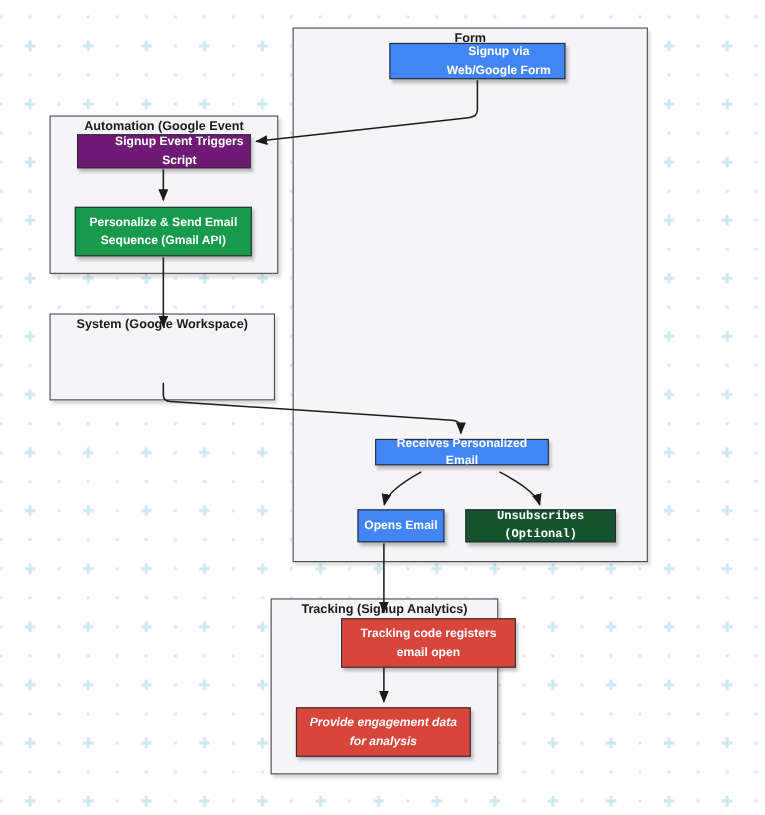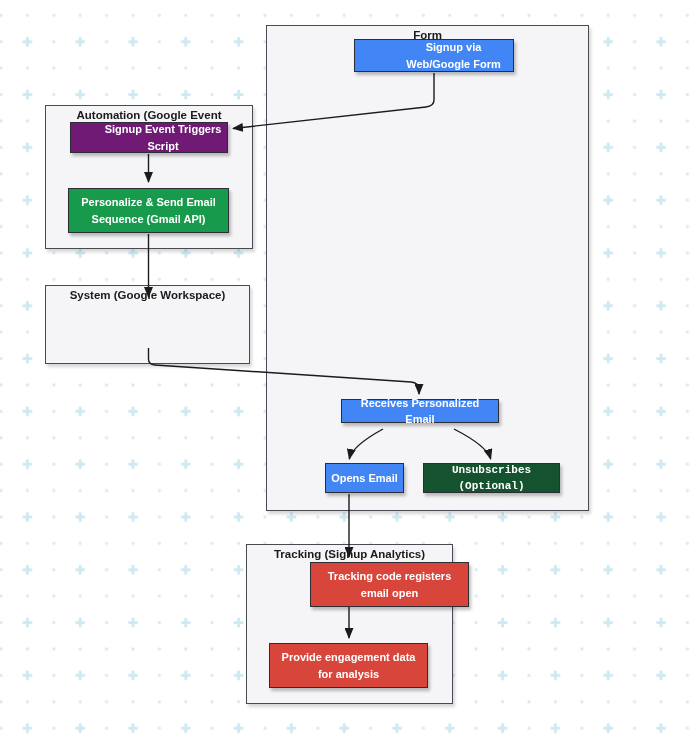--- a/index.html
+++ b/index.html
@@ -104,21 +104,21 @@
   </div>
   <div class="node n-opens" style="background: rgb(66, 133, 244);">
     <span class="label">Opens Email</span>
   </div>
   <div class="node n-unsubscribes" style="background: #14532d; font-family: Liberation Mono, monospace;">
     <span class="label">Unsubscribes (Optional)</span>
   </div>
   <div class="node n-trackcode" style="background: rgb(216, 69, 58);">
     <span class="label">Tracking code registers email open</span>
   </div>
-  <div class="node n-engagement" style="background: rgb(216, 69, 58);">
+  <div class="node n-engagement" style="background: rgb(216, 69, 58); font-style: italic;">
     <span class="label">Provide engagement data for analysis</span>
   </div>
 
   <svg id="edge-layer" class="layer" width="695" height="741" aria-hidden="true">
     <defs>
       <marker id="arrowhead" viewBox="0 0 11 9" refX="10" refY="4.5" markerWidth="11" markerHeight="9" markerUnits="userSpaceOnUse" orient="auto">
         <path d="M0,0 L11,4.5 L0,9 Z"></path>
       </marker>
     </defs>
     <path class="edge" d="M434,73 L434,100 Q434,106 426,107 L233,128.5" marker-end="url(#arrowhead)"></path>

